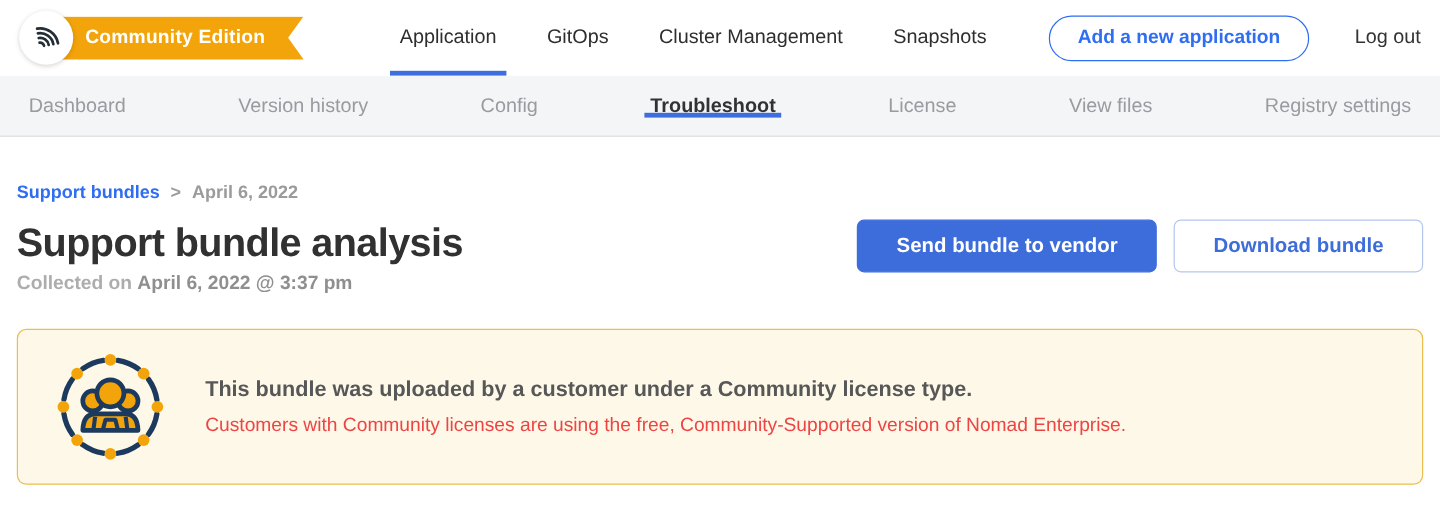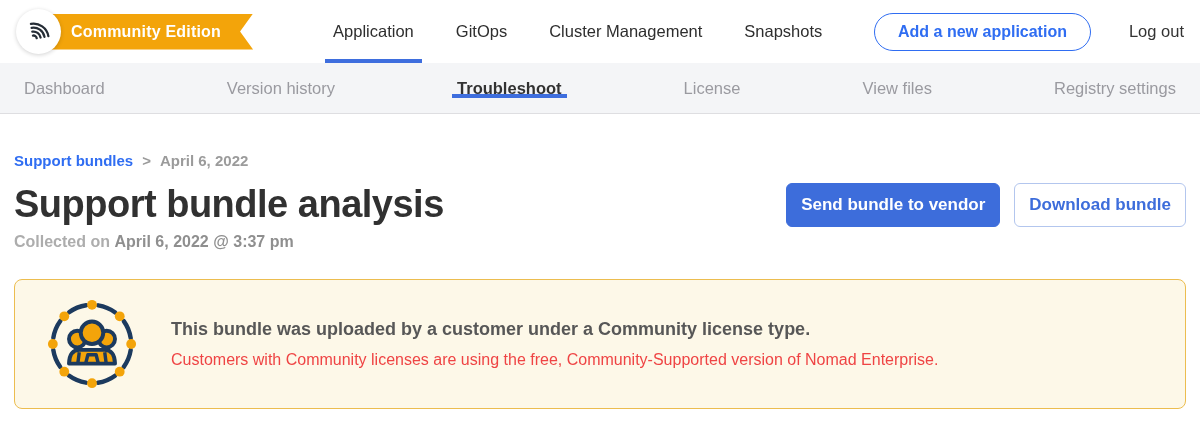--- a/index.html
+++ b/index.html
@@ -56,26 +56,26 @@
   }
 
   
   .content { padding: 0 14px; }
   .breadcrumb { padding-top: 38px; font-size: 15px; display: flex; align-items: flex-end; gap: 9px; }
   .breadcrumb a { color: #2f6df2; font-weight: 700; text-decoration: none; cursor: pointer; }
   .breadcrumb .sep { color: #9b9b9b; font-weight: 600; }
   .breadcrumb .cur { color: #9b9b9b; font-weight: 700; }
 
   .header-row { margin-top: 14px; display: flex; justify-content: space-between; align-items: flex-start; }
-  h1 { font-size: 38px; font-weight: 800; color: #313131; letter-spacing: -0.5px; margin: 0 0 7px; }
+  h1 { font-size: 33px; font-weight: 800; color: #313131; letter-spacing: -0.5px; margin: 0 0 7px; }
   .collected { font-size: 16px; color: #adadad; font-weight: 600; }
   .collected .date { color: #8f8f8f; font-weight: 700; }
 
   .actions { display: flex; gap: 14px; }
-  .btn { font-family: inherit; font-size: 17px; font-weight: 700; padding: 11px 14px; border-radius: 6px; cursor: pointer; }
+  .btn { font-family: inherit; font-size: 17px; font-weight: 700; padding: 11px 32px; border-radius: 6px; cursor: pointer; }
   .btn-primary { background: #3d6ddb; color: #ffffff; border: 1px solid #3d6ddb; }
   .btn-outline { background: #ffffff; color: #3d6ddb; border: 1px solid #b3c6ee; }
 
   
   .banner {
     margin-top: 28px; background: #fdf8e8; border: 1px solid #ecbd4f;
     border-radius: 8px; padding: 17px 30px; display: flex; align-items: center; gap: 32px;
   }
   .banner-icon { width: 94px; height: 94px; flex: 0 0 auto; }
   .banner-title { font-size: 18px; font-weight: 700; color: #575757; margin: 0 0 11px; }
@@ -108,20 +108,21 @@
 
   <div class="top-right">
     <button class="pill-btn">Add a new application</button>
     <a class="logout">Log out</a>
   </div>
 </header>
 
 <nav class="subnav">
   <a class="subnav-item">Dashboard</a>
   <a class="subnav-item">Version history</a>
+  <a class="subnav-item">Config</a>
   <a class="subnav-item active">Troubleshoot</a>
   <a class="subnav-item">License</a>
   <a class="subnav-item">View files</a>
   <a class="subnav-item">Registry settings</a>
 </nav>
 
 <main class="content">
 
   <div class="breadcrumb">
     <a>Support bundles</a>

